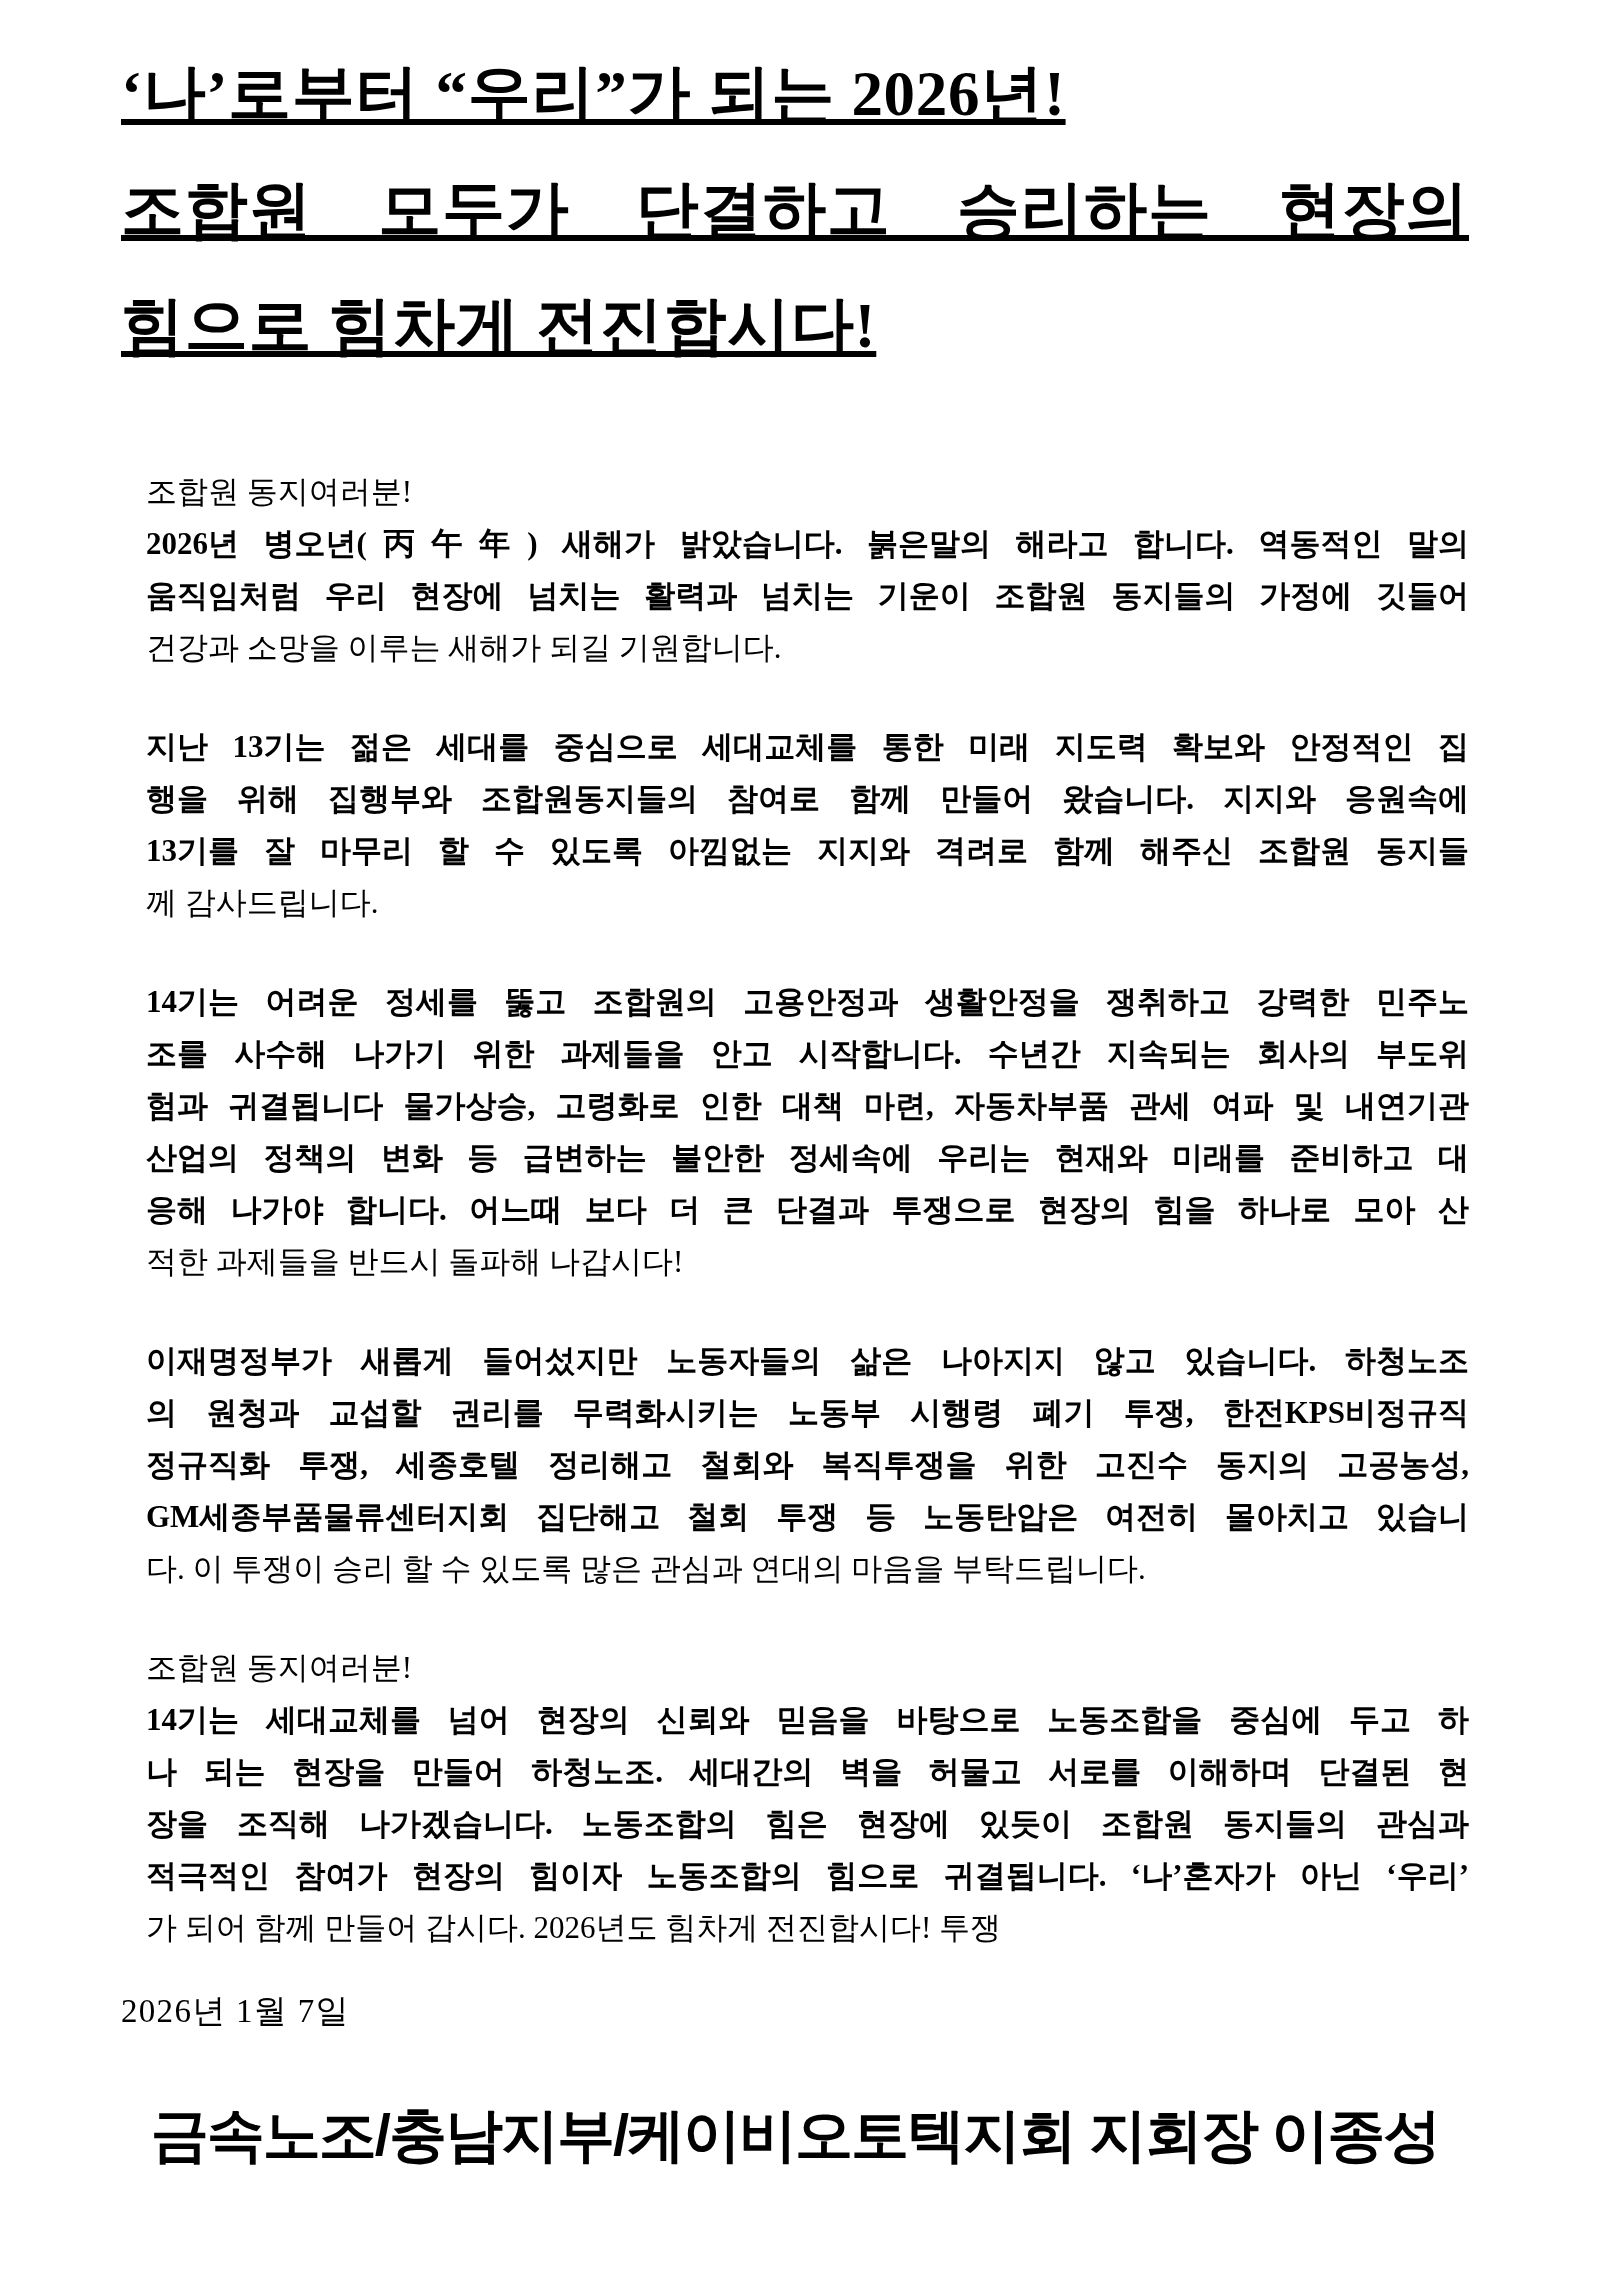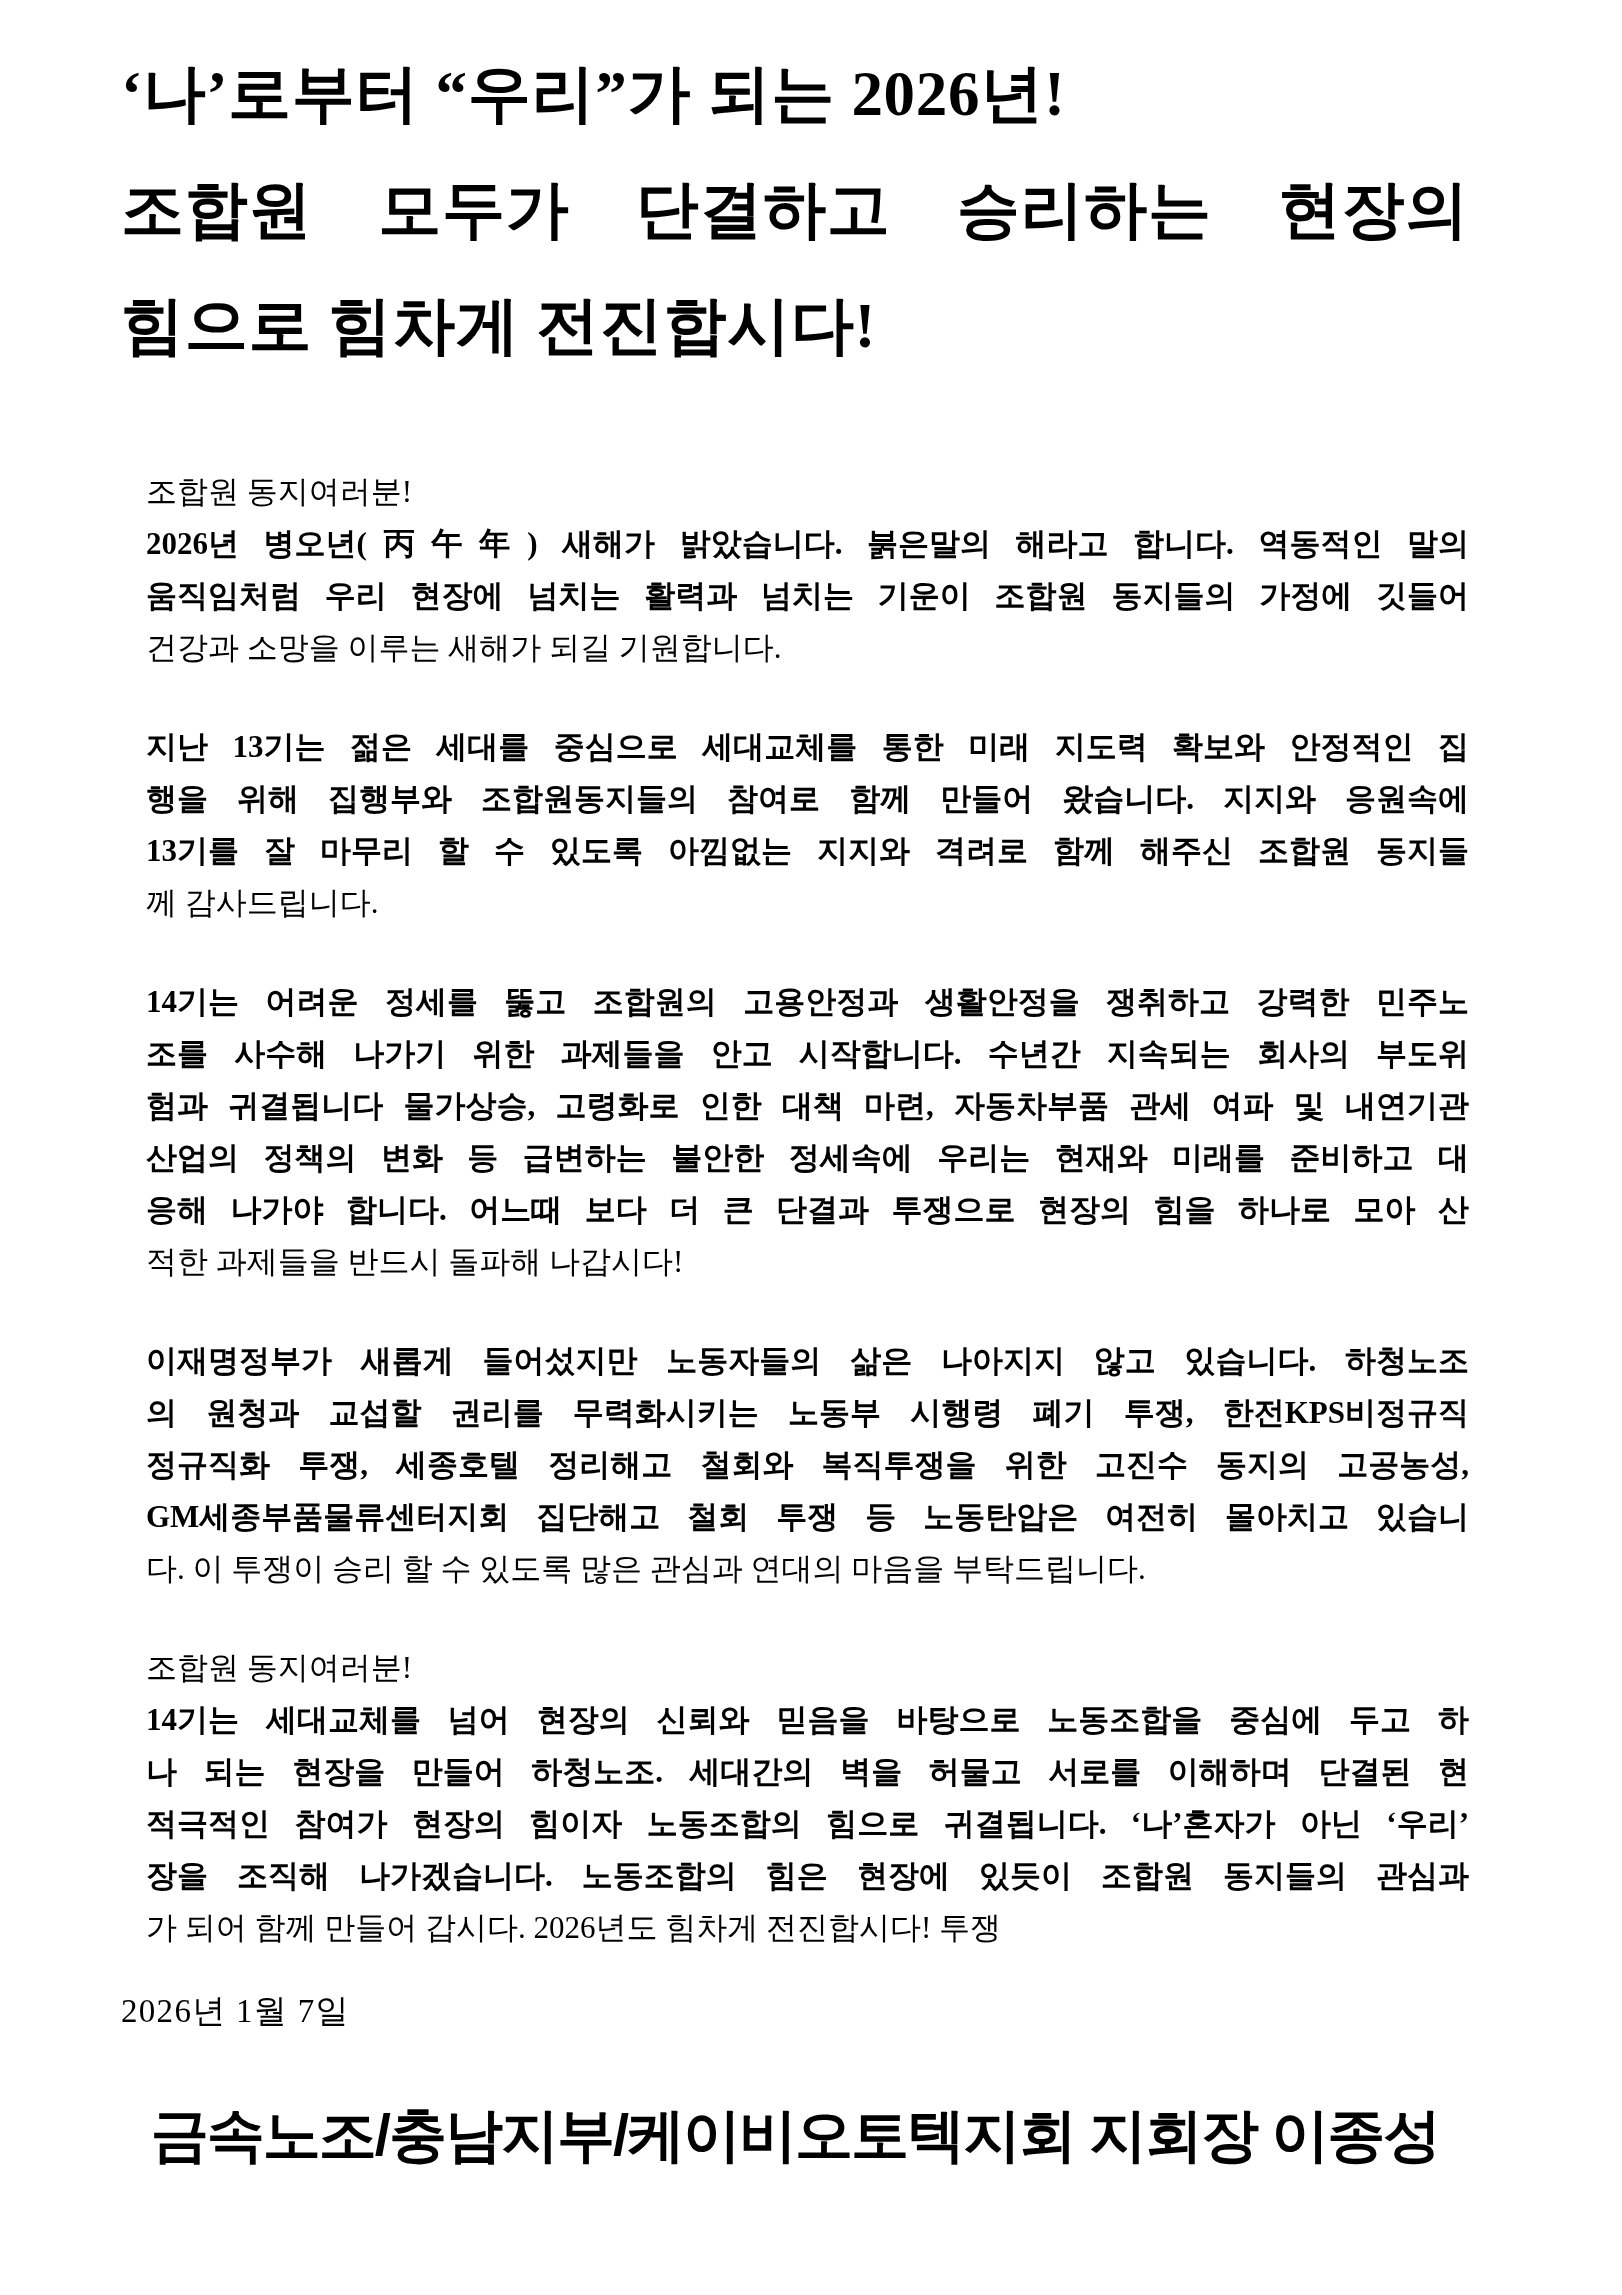--- a/index.html
+++ b/index.html
@@ -12,21 +12,21 @@
     width: 1623px;
     height: 2295px;
     box-sizing: border-box;
     background: #ffffff;
     color: #000000;
     padding: 36px 154px 0 121px;
     font-family: "Liberation Serif", "DejaVu Serif", serif;
     overflow: hidden;
   }
   
-  .title-block { margin: 0; }
+  .title-block { margin: 0; text-decoration: underline; }
   .title-line {
     font-size: 63px;
     font-weight: bold;
     line-height: 116px;
     letter-spacing: 0.7px;
     word-break: keep-all;
     white-space: nowrap;
   }
   .title-line.justify {
     white-space: normal;
@@ -102,21 +102,21 @@
         <div class="body-line justify">이재명정부가 새롭게 들어섰지만 노동자들의 삶은 나아지지 않고 있습니다. 하청노조</div>
         <div class="body-line justify">의 원청과 교섭할 권리를 무력화시키는 노동부 시행령 폐기 투쟁, 한전KPS비정규직</div>
         <div class="body-line justify">정규직화 투쟁, 세종호텔 정리해고 철회와 복직투쟁을 위한 고진수 동지의 고공농성,</div>
         <div class="body-line justify">GM세종부품물류센터지회 집단해고 철회 투쟁 등 노동탄압은 여전히 몰아치고 있습니</div>
         <div class="body-line">다. 이 투쟁이 승리 할 수 있도록 많은 관심과 연대의 마음을 부탁드립니다.</div>
       </section>
       <section class="body-block">
         <div class="body-line">조합원 동지여러분!</div>
         <div class="body-line justify">14기는 세대교체를 넘어 현장의 신뢰와 믿음을 바탕으로 노동조합을 중심에 두고 하</div>
         <div class="body-line justify">나 되는 현장을 만들어 하청노조. 세대간의 벽을 허물고 서로를 이해하며 단결된 현</div>
+        <div class="body-line justify">장을 조직해 나가겠습니다. 노동조합의 힘은 현장에 있듯이 조합원 동지들의 관심과</div>
         <div class="body-line justify">적극적인 참여가 현장의 힘이자 노동조합의 힘으로 귀결됩니다. ‘나’혼자가 아닌 ‘우리’</div>
-        <div class="body-line justify">장을 조직해 나가겠습니다. 노동조합의 힘은 현장에 있듯이 조합원 동지들의 관심과</div>
         <div class="body-line">가 되어 함께 만들어 갑시다. 2026년도 힘차게 전진합시다! 투쟁</div>
       </section>
     </main>
   <div class="date-line">2026년 1월 7일</div>
   <div class="signature-line">금속노조/충남지부/케이비오토텍지회 지회장 이종성</div>
 </div>
 
 
 </body></html>

